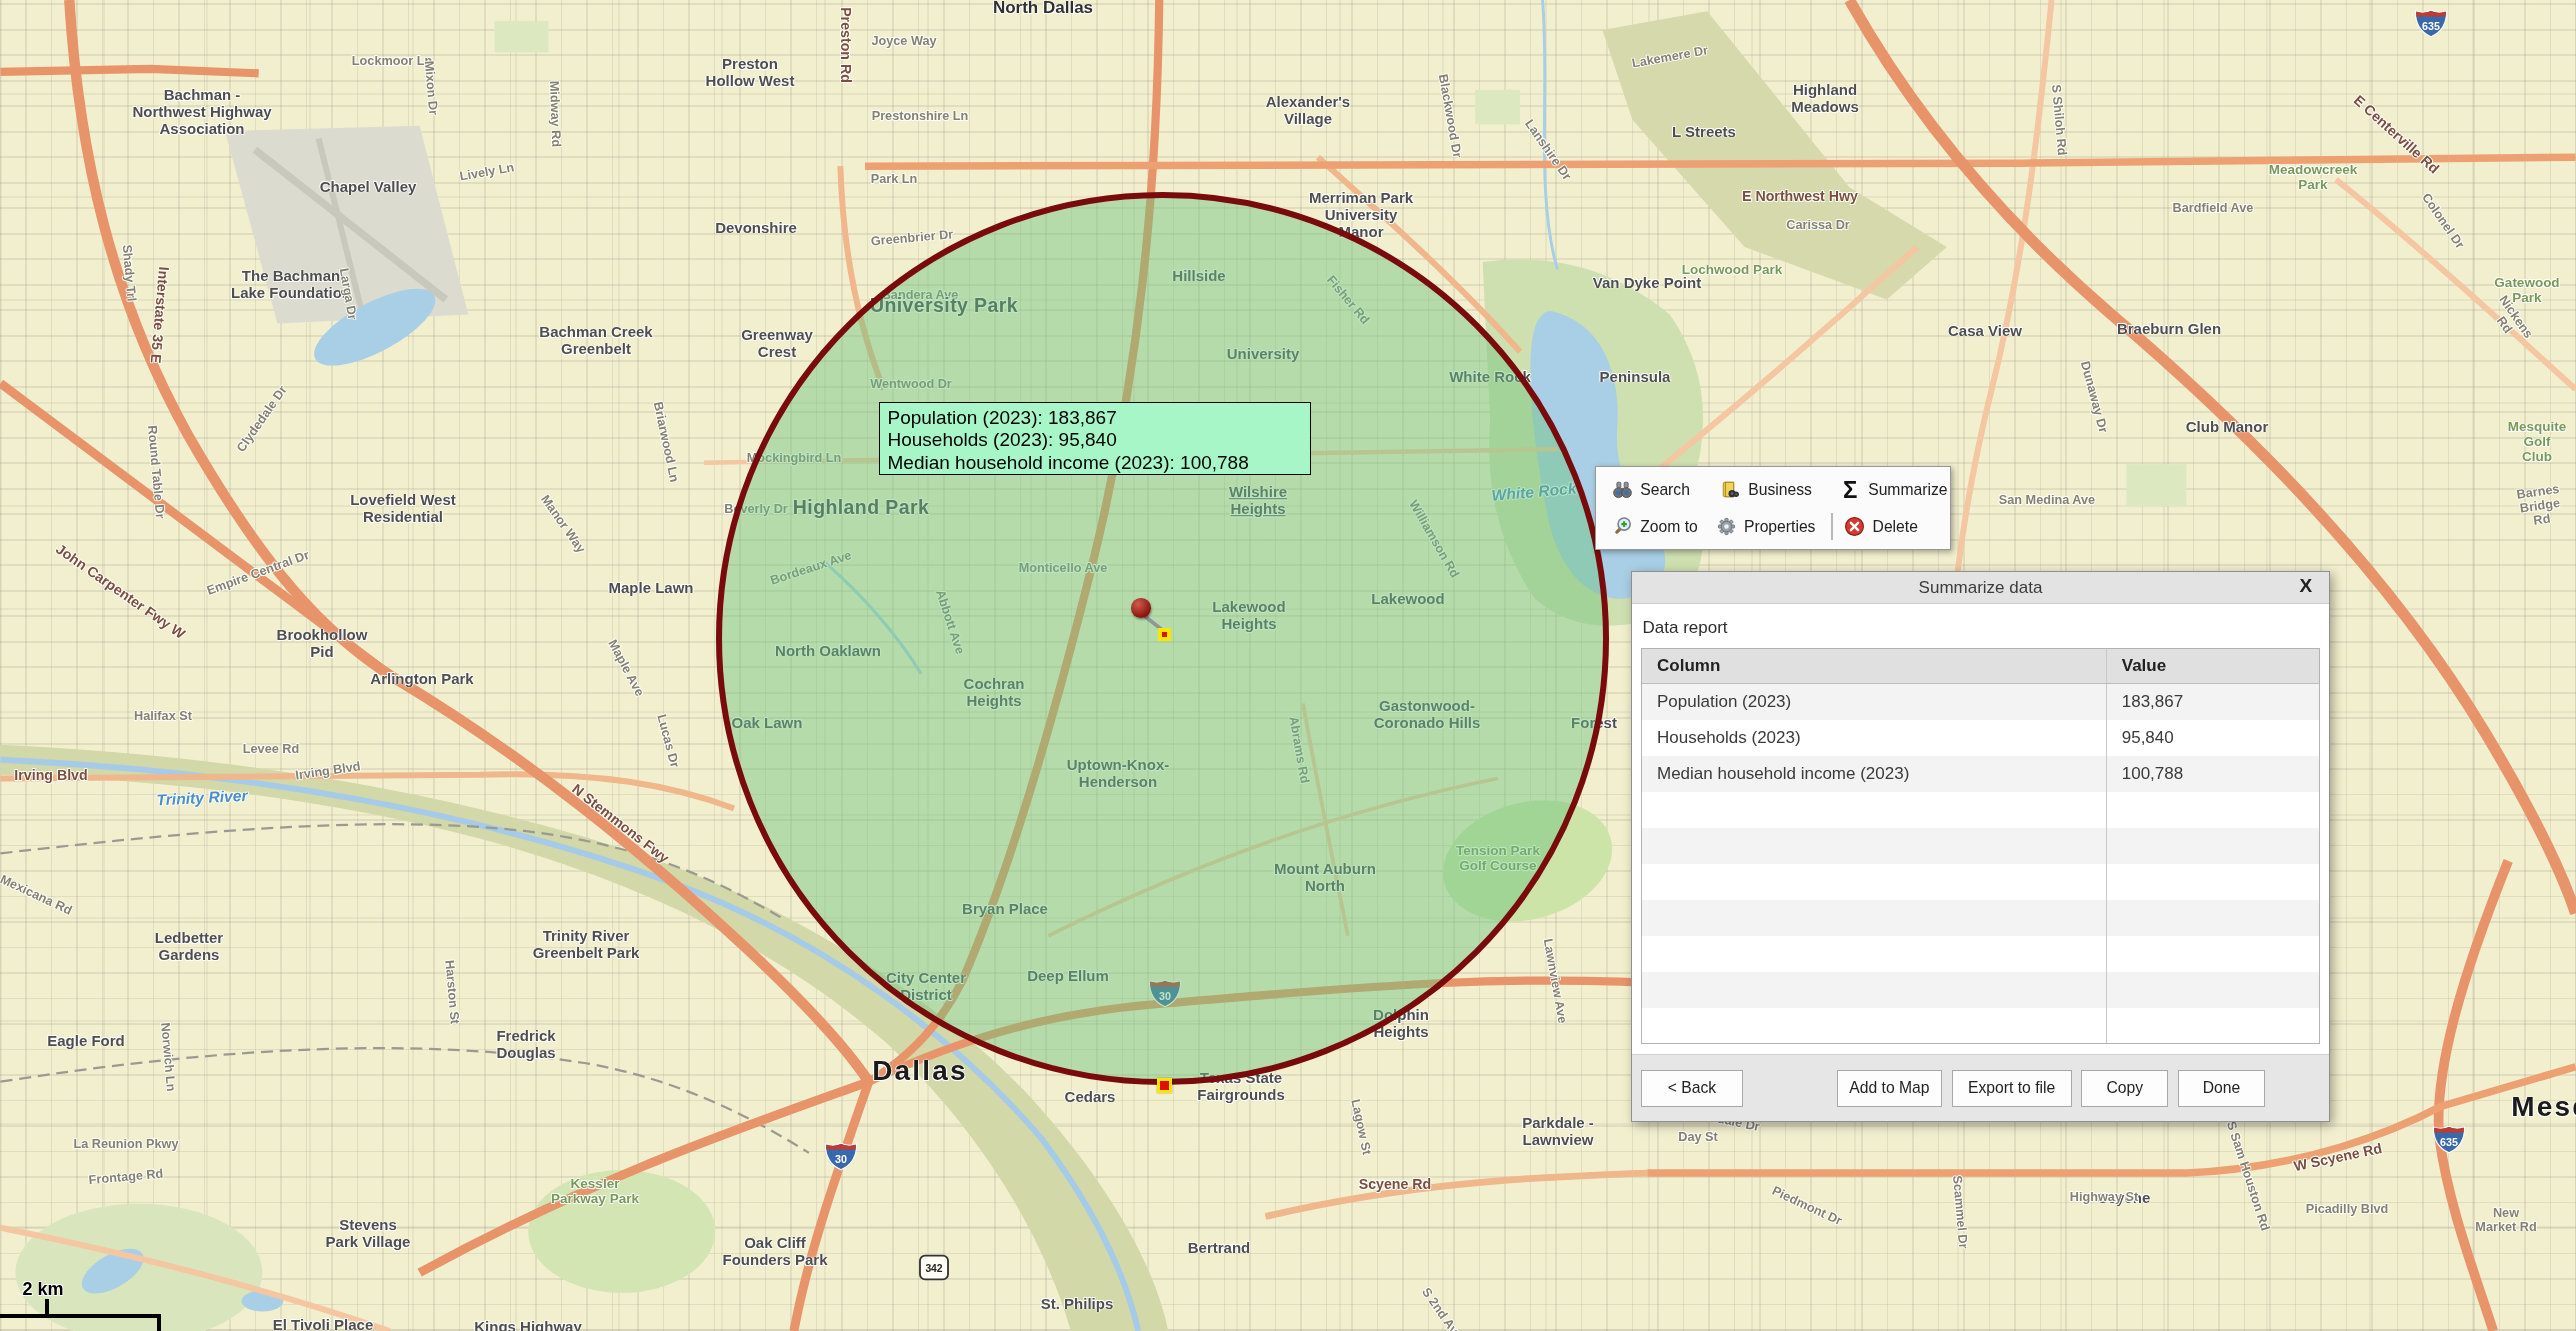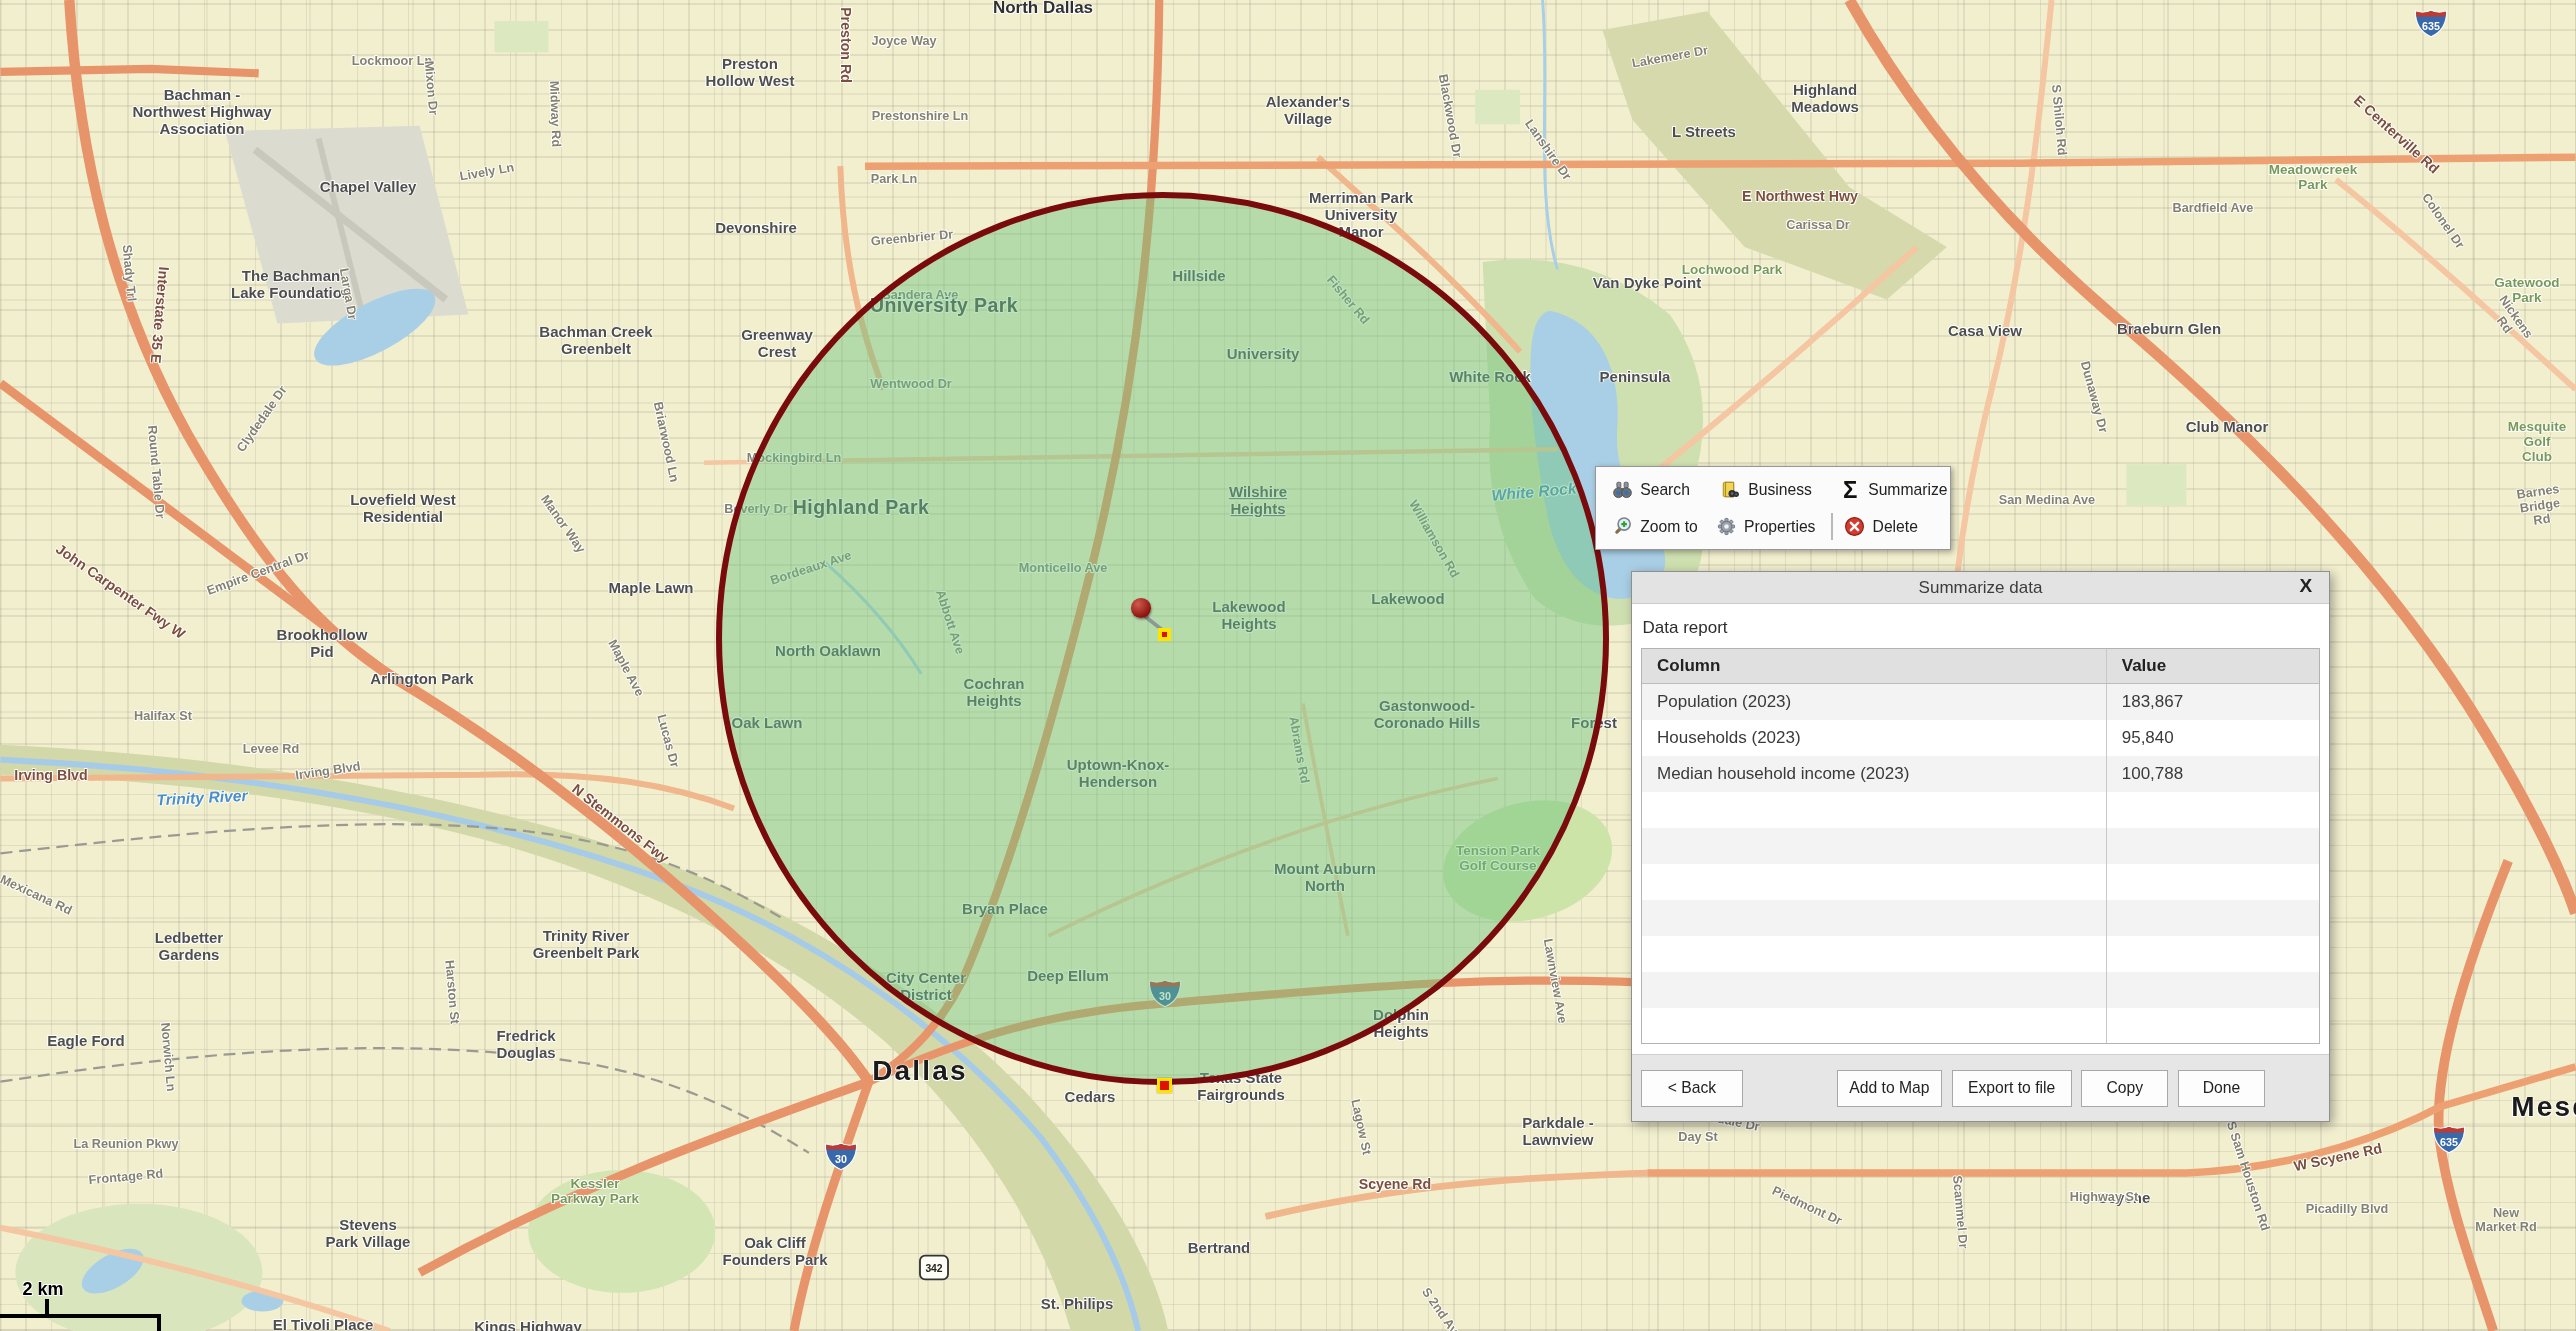--- a/index.html
+++ b/index.html
@@ -353,20 +353,23 @@
           </svg></div>
       </div>
 
     <div class="buffer-circle"></div>
 
     <div class="pushpin-needle"></div>
     <div class="pushpin-ball"></div>
     <div class="pin-target"></div>
     <div class="vertex-handle"></div>
 
+    <div class="map-tooltip">Population (2023):  183,867
+Households (2023):  95,840
+Median household income (2023):  100,788</div>
 
     <div class="scalebar">
       <span class="sb-label">2 km</span>
       <div class="sb-tick-up"></div>
       <div class="sb-line"></div>
       <div class="sb-tick-down"></div>
     </div>
   </div>
 
   <div class="context-toolbar">

